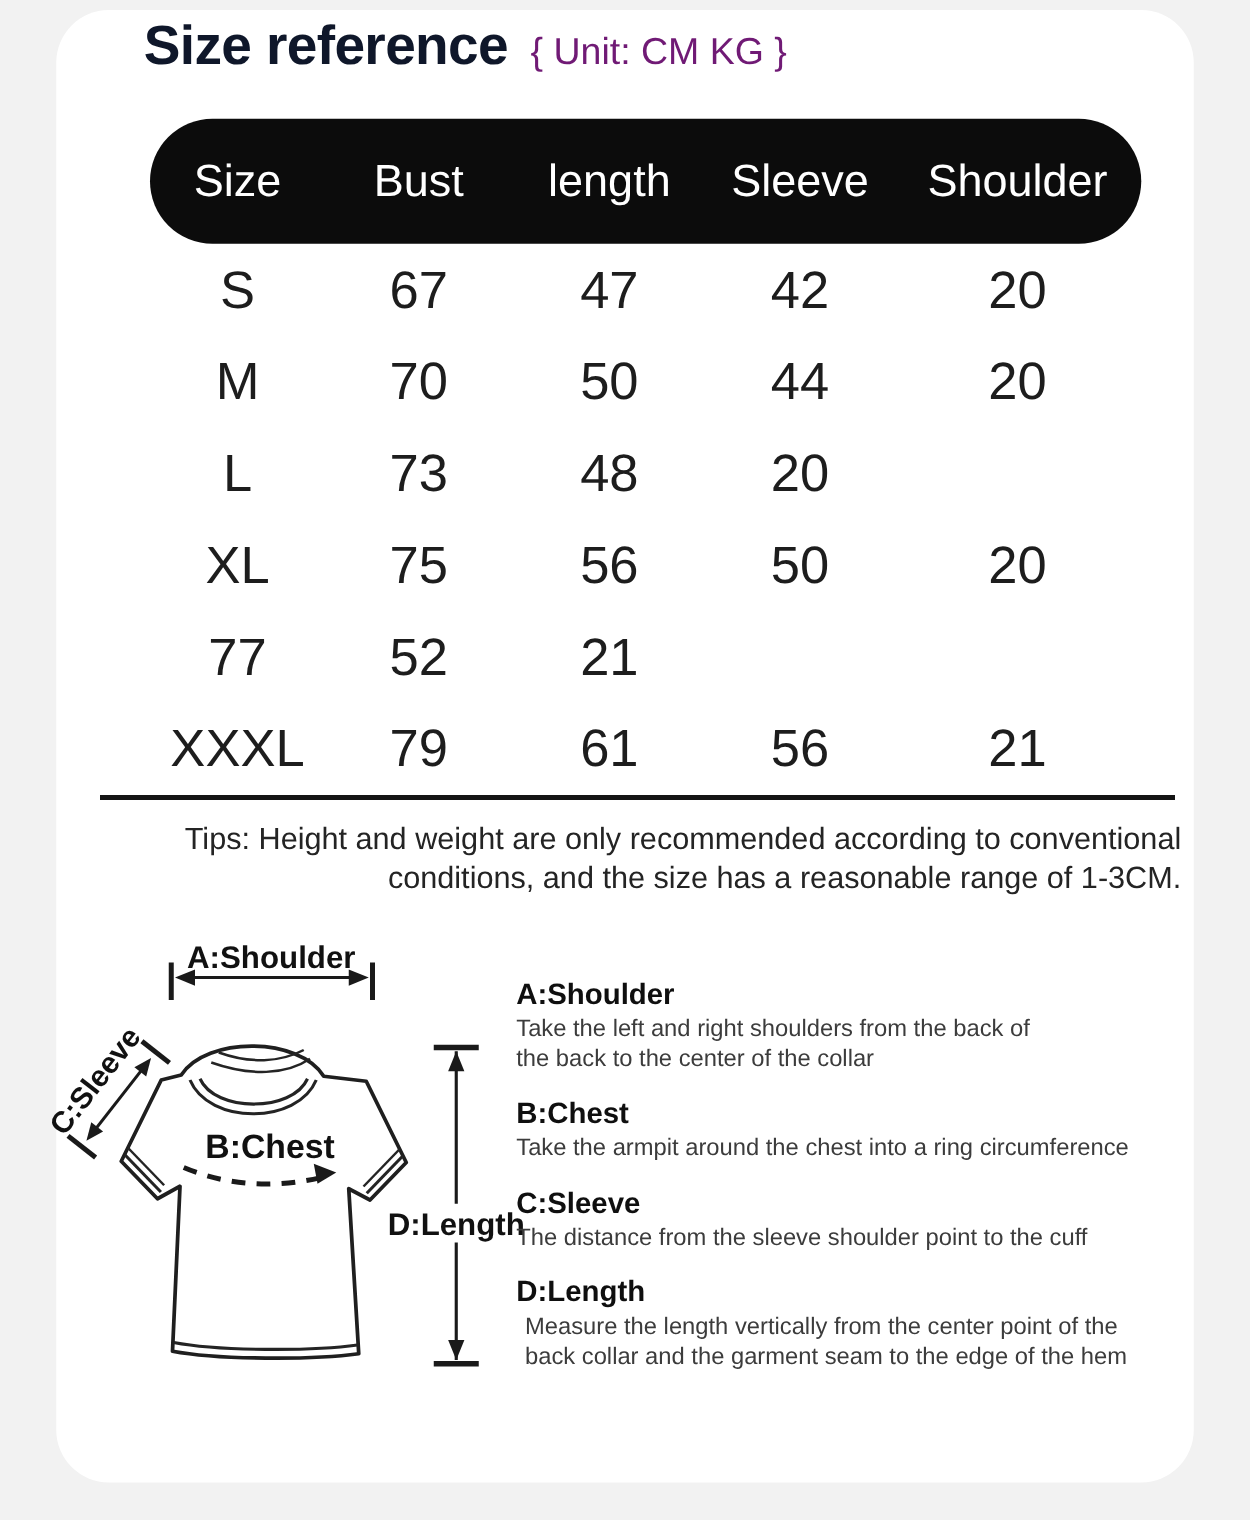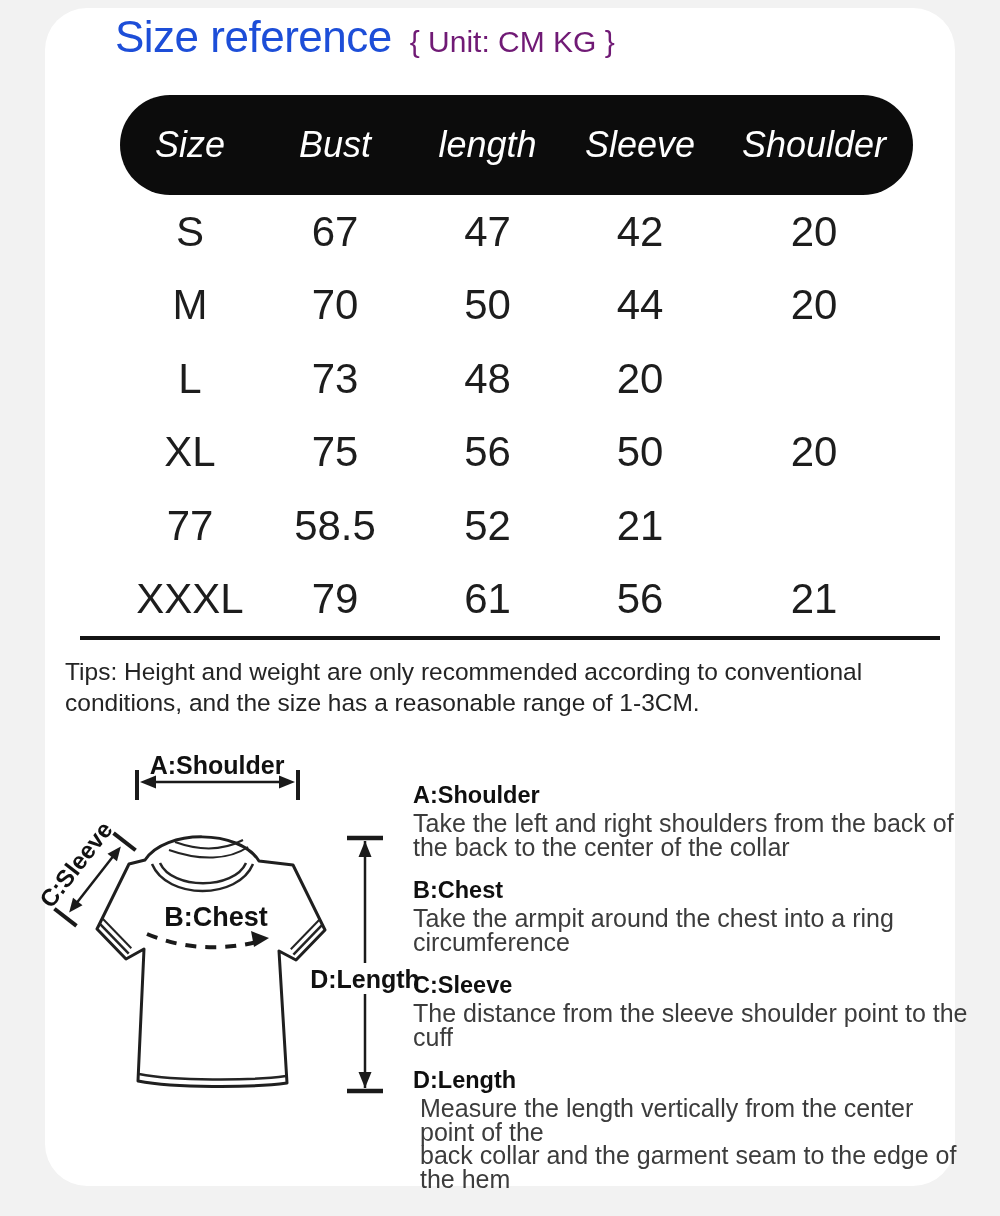--- a/index.html
+++ b/index.html
@@ -12,49 +12,49 @@
     overflow:hidden;
   }
   .card {
     position:absolute; left:45px; top:8px; width:910px; height:1178px;
     background:#ffffff; border-radius:42px;
   }
   .title-row {
     position:absolute; left:115px; top:12px;
     display:flex; align-items:baseline; gap:18px; white-space:nowrap;
   }
-  .title { font-size:44px; font-weight:normal; color:#1d4ed8; letter-spacing:-0.5px; }
+  .title { font-size:44px; font-weight:bold; color:#0f172a; letter-spacing:-0.5px; }
   .unit  { font-size:30px; color:#701a75; }
   .grid5 {
     display:grid;
     grid-template-columns:140px 150px 155px 150px 198px;
     align-items:center;
   }
   .pill {
     position:absolute; left:120px; top:95px; width:793px; height:100px;
-    background:#0c0c0c; border-radius:52px;font-style:italic;
+    background:#0c0c0c; border-radius:52px;
   }
   .pill span { color:#ffffff; font-size:36px; text-align:center; }
   .rows { position:absolute; left:120px; top:195px; width:793px; }
   .row  { height:73.5px; }
   .row span { font-size:42px; color:#1d1d1d; text-align:center; }
   .divider { position:absolute; left:80px; top:636px; width:860px; height:4px; background:#141414; }
   .tips {
     position:absolute; left:65px; top:656px; width:880px;
-    text-align:left; font-size:24.5px; line-height:31px; color:#242424;
+    text-align:right; font-size:24.5px; line-height:31px; color:#242424;
     white-space:pre-line;
   }
   .diagram { position:absolute; left:10px; top:730px; }
   .descs { position:absolute; left:413px; top:781px; width:560px; }
   .desc-block h3 {
     font-size:23.5px; font-weight:bold; color:#0f0f0f;
     line-height:28px; margin:0 0 3px 0;
   }
   .desc-block p {
-    font-size:25px; line-height:23.5px; color:#3c3c3c;
+    font-size:19px; line-height:23.5px; color:#3c3c3c;
     margin:0 0 17px 0; white-space:pre-line;
   }
   .desc-block:last-child p { padding-left:7px; }
   svg text { fill:#111; font-family:"Liberation Sans", sans-serif; }
 </style>
 </head>
 <body>
 
 <div class="card"></div>
 
@@ -94,21 +94,20 @@
   </div>
   <div class="row grid5">
     <span>XL</span>
     <span>75</span>
     <span>56</span>
     <span>50</span>
     <span>20</span>
   </div>
   <div class="row grid5">
     <span>77</span>
-    <span>58.5</span>
     <span>52</span>
     <span>21</span>
   </div>
   <div class="row grid5">
     <span>XXXL</span>
     <span>79</span>
     <span>61</span>
     <span>56</span>
     <span>21</span>
   </div>

